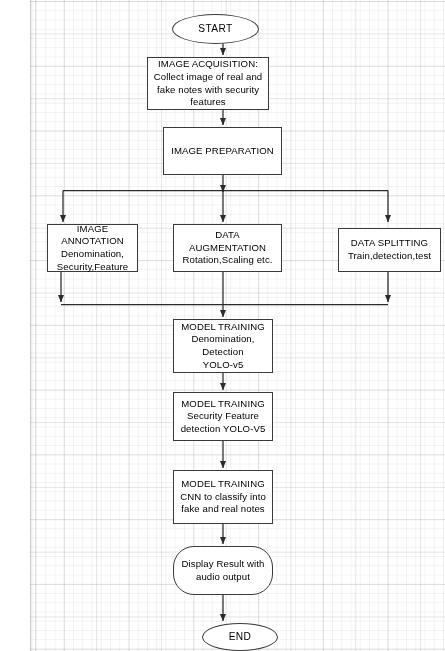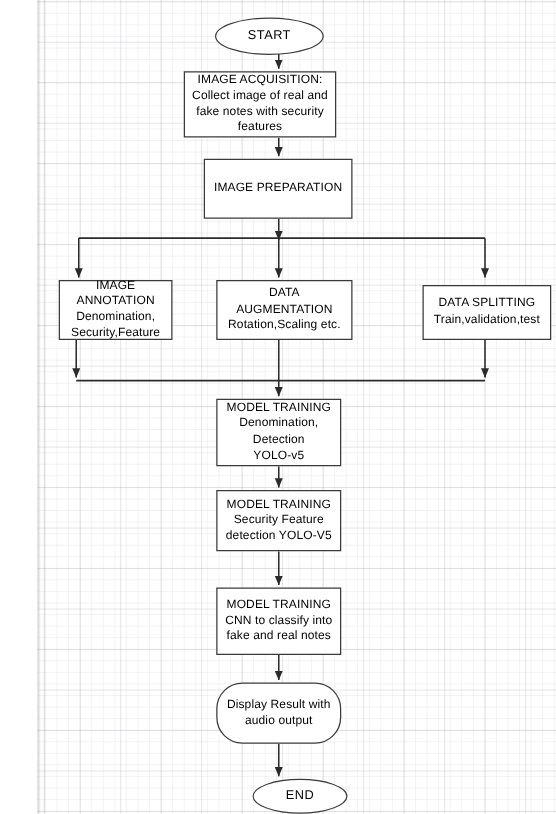--- a/index.html
+++ b/index.html
@@ -116,21 +116,21 @@
   <div class="node" style="left:16px;top:224px;width:91px;height:48px;margin-left:31px;">IMAGE
 ANNOTATION
 Denomination,
 Security,Feature</div>
 
   <div class="node" style="left:173px;top:224px;width:109px;height:48px;">DATA
 AUGMENTATION
 Rotation,Scaling etc.</div>
 
   <div class="node" style="left:338px;top:228px;width:103px;height:44px;">DATA SPLITTING
-Train,validation,test</div>
+Train,detection,test</div>
 
   <div class="node" style="left:173px;top:319px;width:100px;height:54px;">MODEL TRAINING
 Denomination,
 Detection
 YOLO-v5</div>
 
   <div class="node" style="left:173px;top:392px;width:100px;height:49px;">MODEL TRAINING
 Security Feature
 detection YOLO-V5</div>
 

